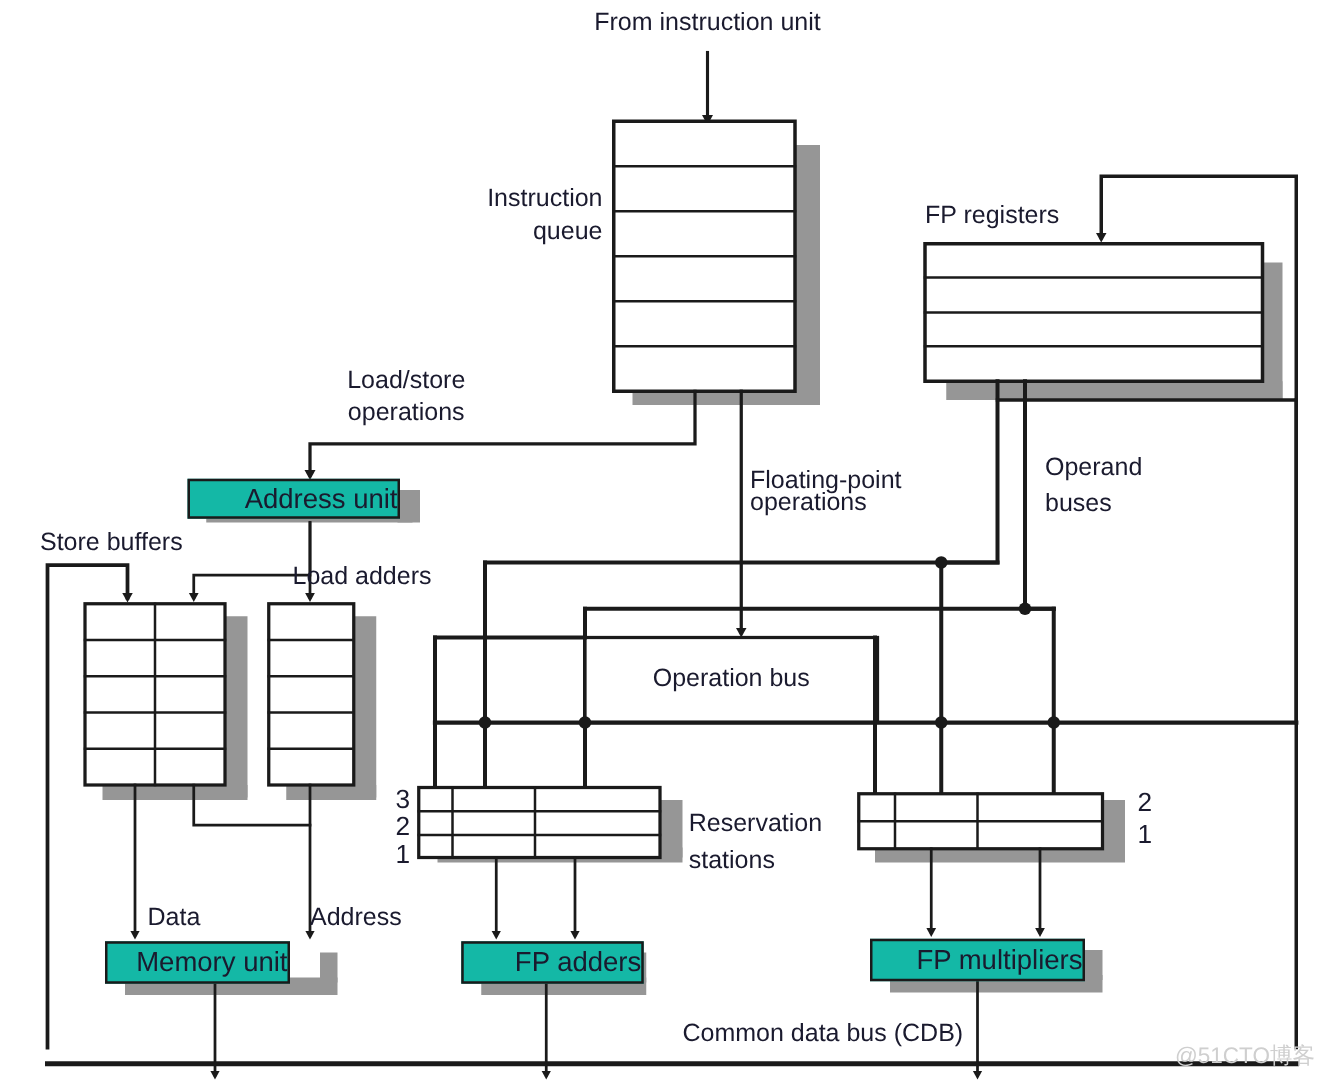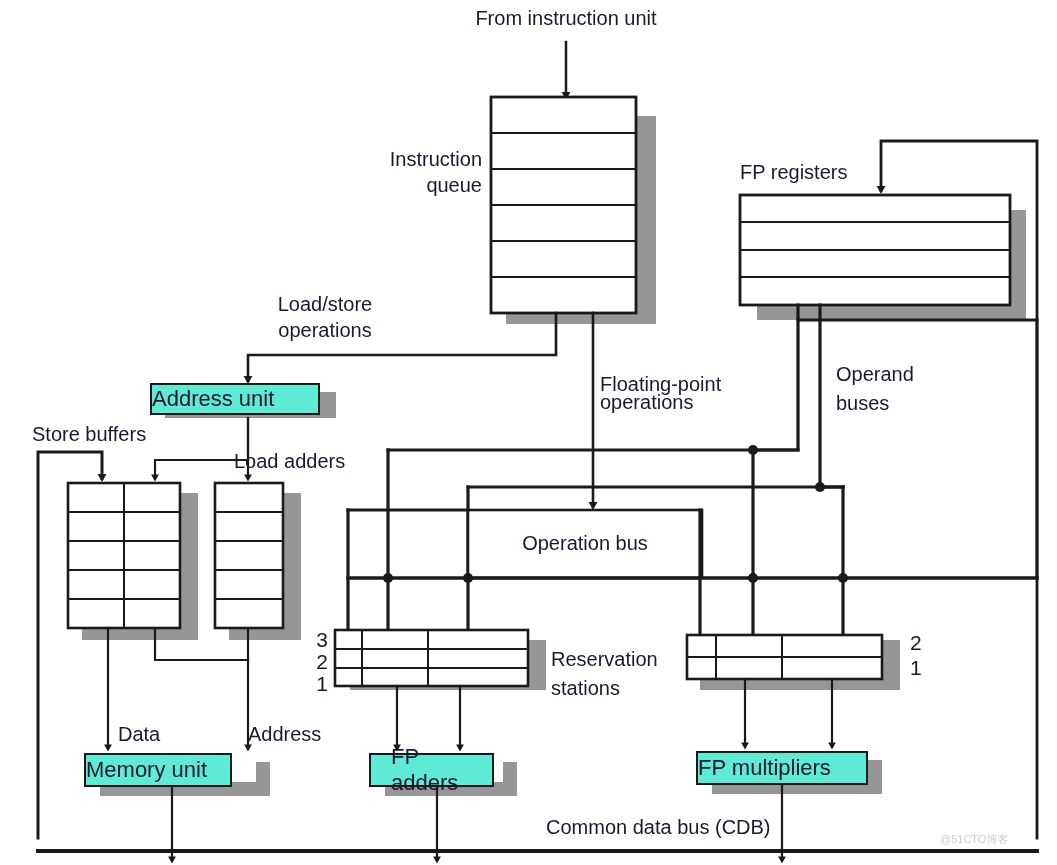--- a/index.html
+++ b/index.html
@@ -31,43 +31,43 @@
     line-height: 26px;
     white-space: pre;
     font-family: "Liberation Sans", sans-serif;
   }
   .lbl.ctr { text-align: center; }
   .lbl.rgt { text-align: right; }
   .unit-label {
     position: absolute;
     display: flex;
     align-items: center;
-    justify-content: flex-start;
+    justify-content: flex-end;
     font-size: 22px;
     color: #1a1a2e;
     box-sizing: border-box;
-    background: #5eead4;
+    background: #14b8a6;
     border: 2px solid #1a1a1a;
     font-family: "Liberation Sans", sans-serif;
   }
   .shadow {
     position: absolute;
     background: #969696;
   }
   .numlbl {
     position: absolute;
     font-size: 21px;
     line-height: 22px;
     color: #1a1a2e;
     white-space: pre;
   }
   .wm {
     position: absolute;
     color: #cfcfcf;
-    font-size: 11px;
+    font-size: 18px;
     white-space: pre;
     font-family: "Liberation Sans", sans-serif;
   }
 </style>
 </head>
 <body>
 
 <div id="stage">
 
   <div class="shadow" style="left:636px; top:116px; width:20px; height:208px;"></div>
@@ -217,21 +217,21 @@
   </svg>
 
   <div class="unit-label" style="left:150px; top:383px; width:170px; height:32px;">
     <span>Address unit</span>
   </div>
 
   <div class="unit-label" style="left:84px; top:753px; width:148px; height:34px;">
     <span>Memory unit</span>
   </div>
 
-  <div class="unit-label" style="left:369px; top:753px; width:125px; height:34px;padding-left:20px;">
+  <div class="unit-label" style="left:369px; top:753px; width:146px; height:34px;padding-left:20px;">
     <span>FP adders</span>
   </div>
 
   <div class="unit-label" style="left:696px; top:751px; width:172px; height:34px;">
     <span>FP multipliers</span>
   </div>
 
   <div class="lbl ctr" style="left:436px; top:5px; width:260px;">From instruction unit</div>
 
   <div class="lbl rgt" style="left:300px; top:146px; width:182px;">Instruction</div>

